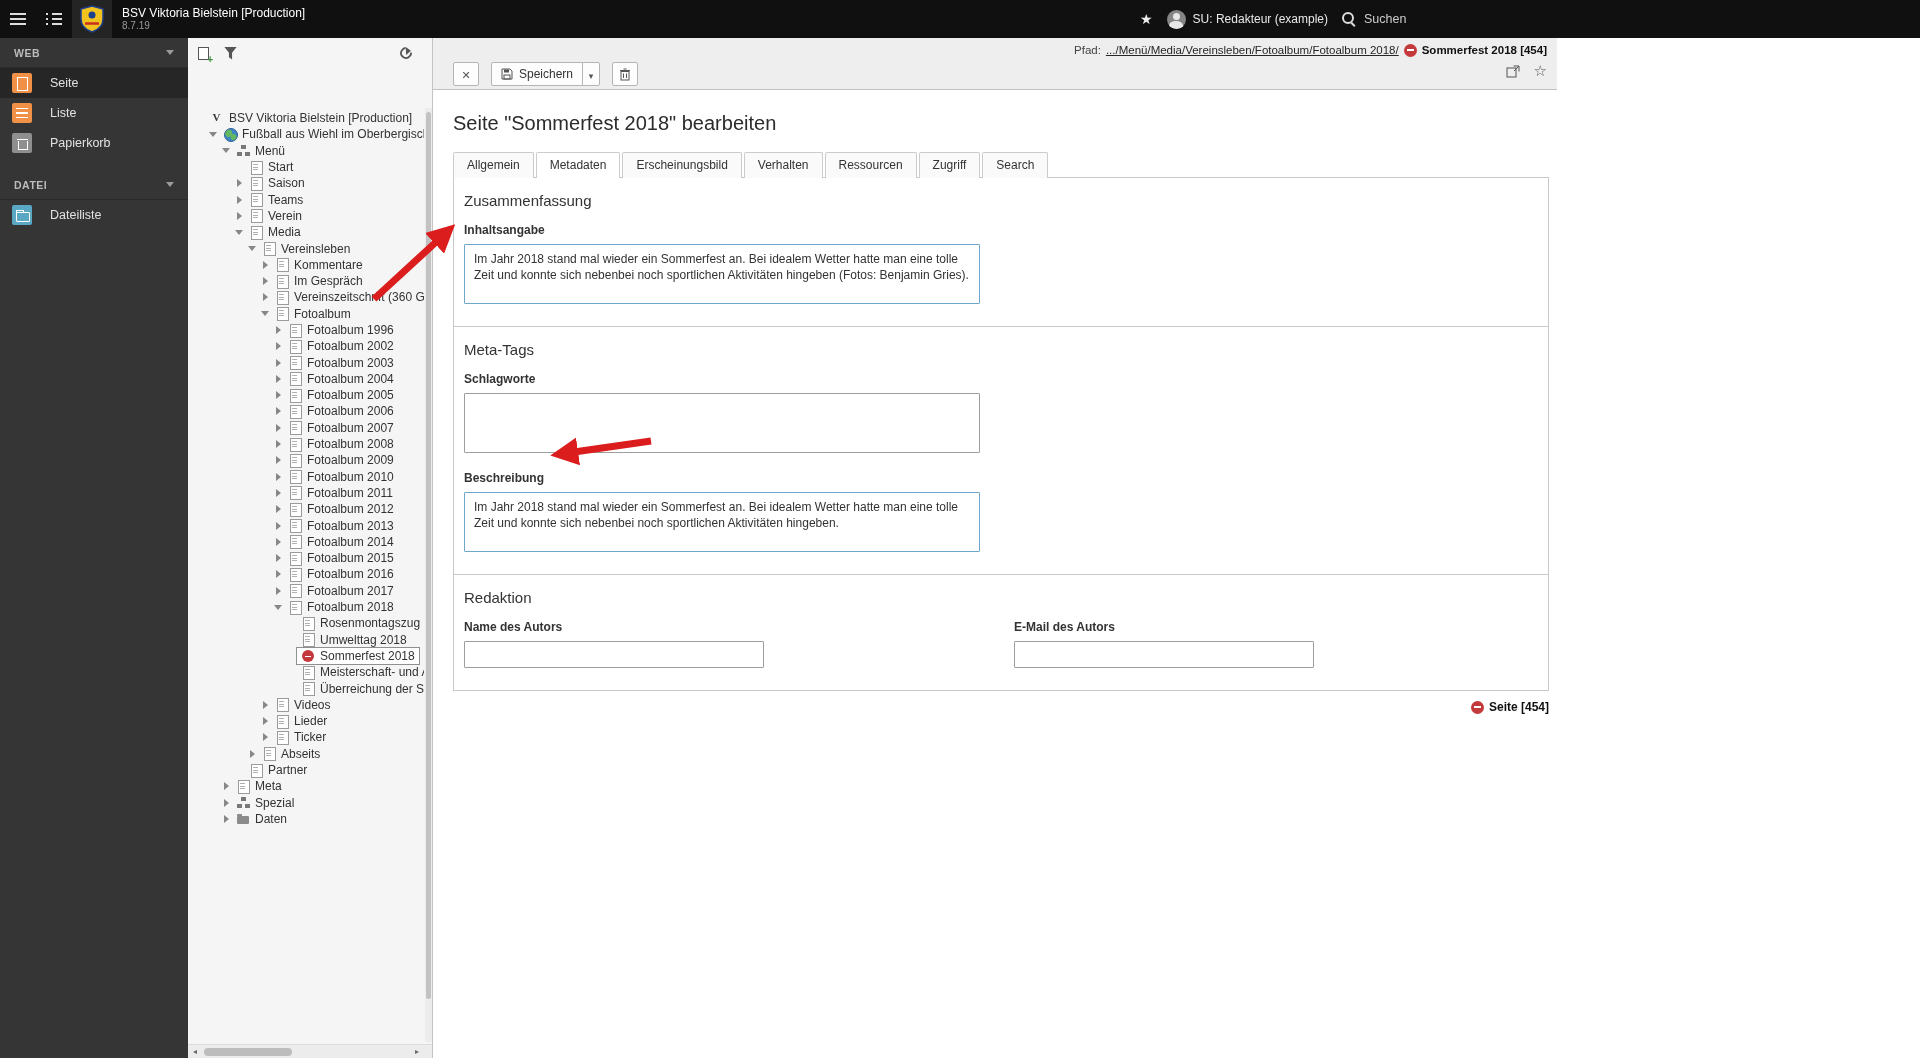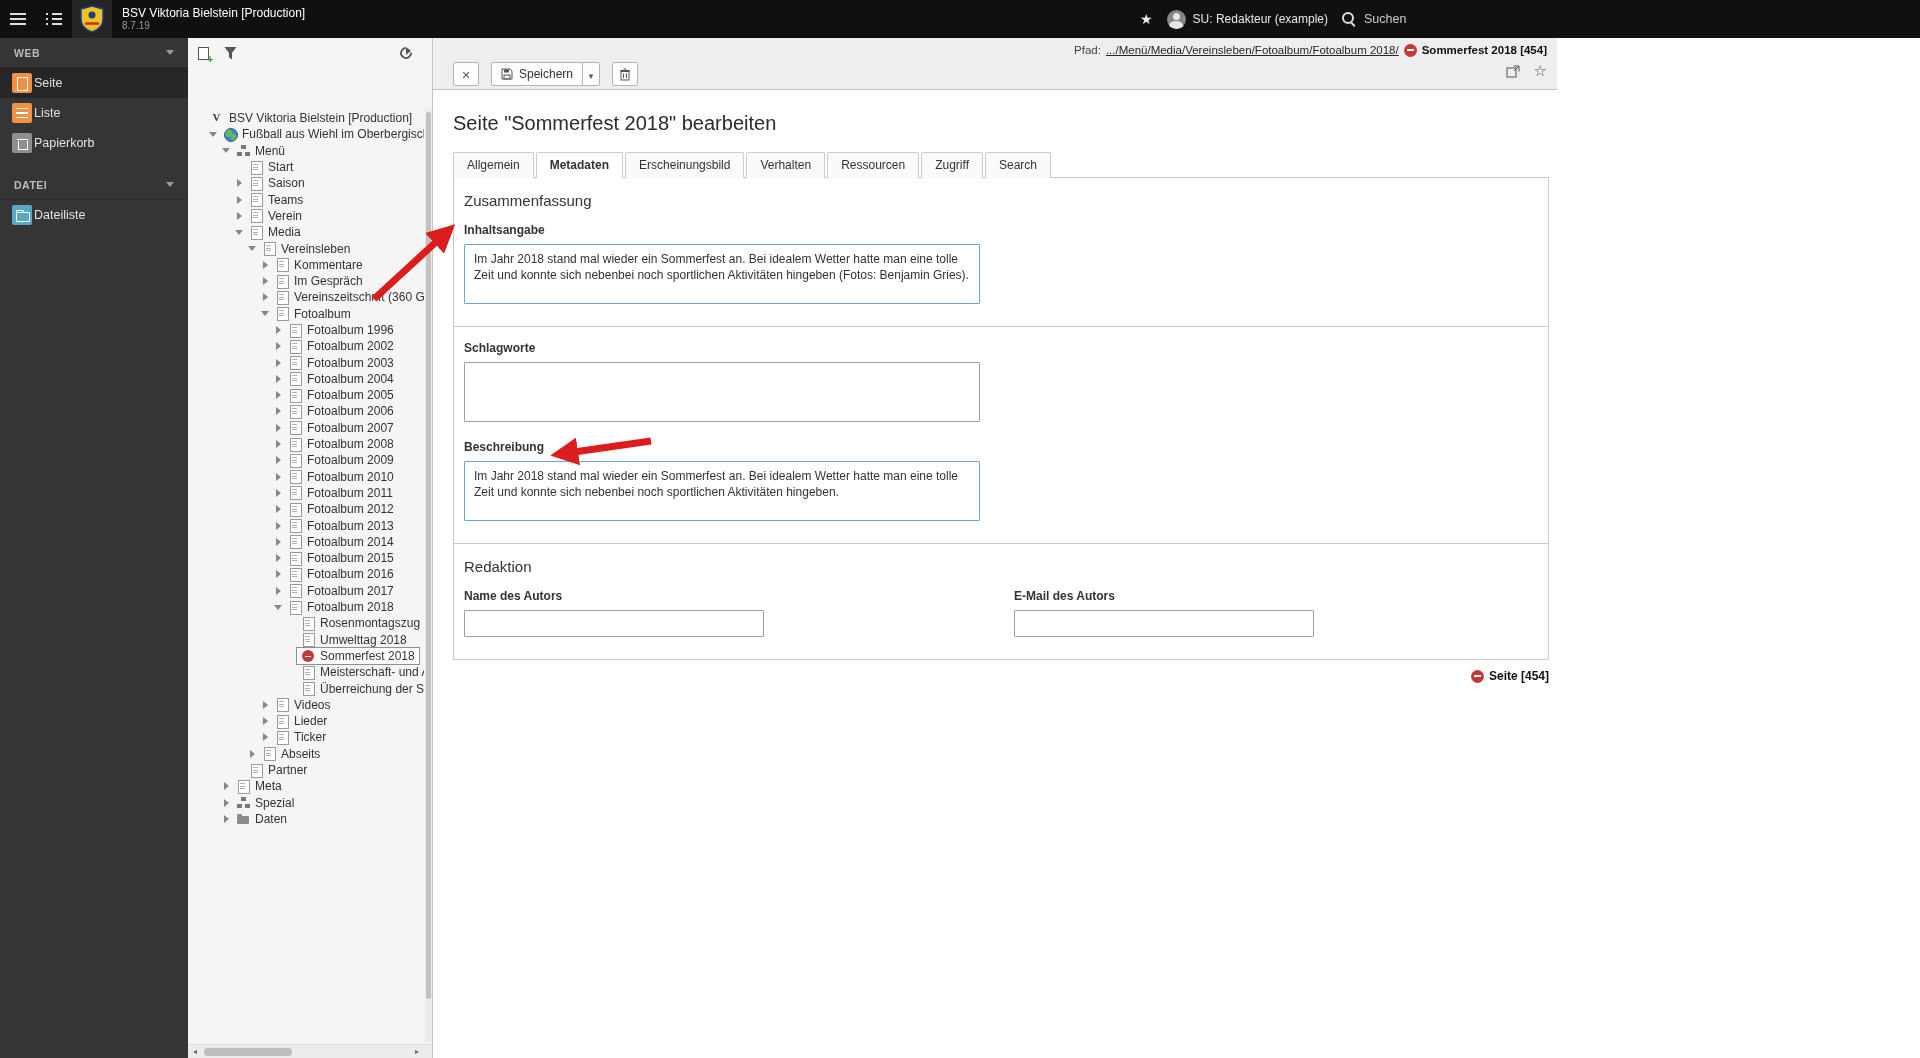--- a/index.html
+++ b/index.html
@@ -34,21 +34,21 @@
   
   .app{position:absolute;top:38px;left:0;width:1557px;bottom:0;display:flex}
 
   
   .module-menu{width:188px;background:#353535;flex:none}
   .mm-header{height:30px;display:flex;align-items:center;padding:0 14px;border-bottom:1px solid #2a2a2a;cursor:pointer}
   .mm-header + .mm-item ~ .mm-header{margin-top:12px}
   .mm-header.later{margin-top:12px}
   .mm-sec-label{font-size:10.5px;letter-spacing:.5px;color:#bcbcbc;font-weight:bold;flex:1}
   .mm-sec-caret{width:0;height:0;border-left:4px solid transparent;border-right:4px solid transparent;border-top:5px solid #9a9a9a}
-  .mm-item{height:30px;display:flex;align-items:center;gap:2px;padding:0 12px;cursor:pointer;color:#e2e2e2;font-size:12.5px}
+  .mm-item{height:30px;display:flex;align-items:center;gap:18px;padding:0 12px;cursor:pointer;color:#e2e2e2;font-size:12.5px}
   .mm-item.active{background:#262626}
   .mm-icon{width:20px;height:20px;border-radius:2px;position:relative;flex:none}
   .page-module{background:#f09147}
   .page-module::before{content:"";position:absolute;left:5px;top:4px;width:9px;height:12px;border:1px solid #fff}
   .list-module{background:#f09147}
   .list-module::before{content:"";position:absolute;left:4px;top:5px;width:12px;height:11px;background:repeating-linear-gradient(to bottom,#fff 0 1.5px,transparent 1.5px 4.5px)}
   .recycler-module{background:#8f8f8f}
   .recycler-module::before{content:"";position:absolute;left:6px;top:8px;width:8px;height:8px;border:1px solid #fff;border-top:none;border-radius:0 0 1px 1px}
   .recycler-module::after{content:"";position:absolute;left:4.5px;top:5.5px;width:11px;height:1.5px;background:#fff}
   .filelist-module{background:#5ba8c5}
@@ -111,21 +111,21 @@
   .caret-down::before{content:"▾";font-size:9px;color:#555}
   .btn-delete{width:26px}
   .dh-right{margin-left:auto;display:flex;gap:14px;align-items:center}
   .icon-btn{color:#555;cursor:pointer;display:flex;align-items:center}
   .star-o::before{content:"☆";font-size:15px}
 
   .module-body{position:absolute;top:52px;left:0;right:0;bottom:0;padding:0 8px 0 20px}
   .page-title{margin:22px 0 17px;font-size:20px;font-weight:500;color:#2b2b2b}
   .tab-bar{display:flex;border-bottom:1px solid #c9c9c9}
   .tab{padding:5px 13px 6px;font-size:12px;color:#333;background:#fafafa;border:1px solid #ccc;border-bottom:none;border-radius:2px 2px 0 0;margin-right:2px;margin-bottom:-1px;cursor:pointer}
-  .tab.active{background:#fff;font-weight:bold;box-shadow:0 1px 0 0 #fff}
+  .tab.active{background:#fff;font-weight:normal;box-shadow:0 1px 0 0 #fff}
   .form-panel{border:1px solid #c9c9c9;border-top:none;background:#fff}
   .form-section{padding:14px 15px 22px 10px}
   .form-section.bordered{border-top:1px solid #c9c9c9}
   .section-heading{font-size:15px;color:#333;font-weight:400;margin-bottom:14px}
   .field-label{font-size:12px;font-weight:bold;color:#333;margin-bottom:7px}
   .field + .field{margin-top:18px}
   .form-textarea{width:516px;height:60px;padding:6px 9px;font-family:inherit;font-size:12px;line-height:1.35;color:#333;border:1px solid #9e9e9e;border-radius:1px;resize:none;background:#fff;display:block;outline:none}
   .form-textarea.filled{border-color:#6ea7cb}
   .form-input{width:300px;height:27px;border:1px solid #9e9e9e;border-radius:1px;padding:0 8px;font-family:inherit;font-size:12px;background:#fff;display:block;outline:none}
   .redaktion-cols{display:flex}
@@ -637,20 +637,21 @@
       <div class="form-panel">
         <div class="form-section">
           <div class="section-heading">Zusammenfassung</div>
           <div class="field">
             <div class="field-label">Inhaltsangabe</div>
             <textarea class="form-textarea filled" style="">Im Jahr 2018 stand mal wieder ein Sommerfest an. Bei idealem Wetter hatte man eine tolle Zeit und konnte sich nebenbei noch sportlichen Aktivitäten hingeben (Fotos: Benjamin Gries).</textarea>
           </div>
         </div>
 
         <div class="form-section bordered">
+          <div class="section-heading">Meta-Tags</div>
           <div class="field">
             <div class="field-label">Schlagworte</div>
             <textarea class="form-textarea" style=""></textarea>
           </div>
           <div class="field">
             <div class="field-label">Beschreibung</div>
             <textarea class="form-textarea filled" style="">Im Jahr 2018 stand mal wieder ein Sommerfest an. Bei idealem Wetter hatte man eine tolle Zeit und konnte sich nebenbei noch sportlichen Aktivitäten hingeben.</textarea>
           </div>
         </div>
 

